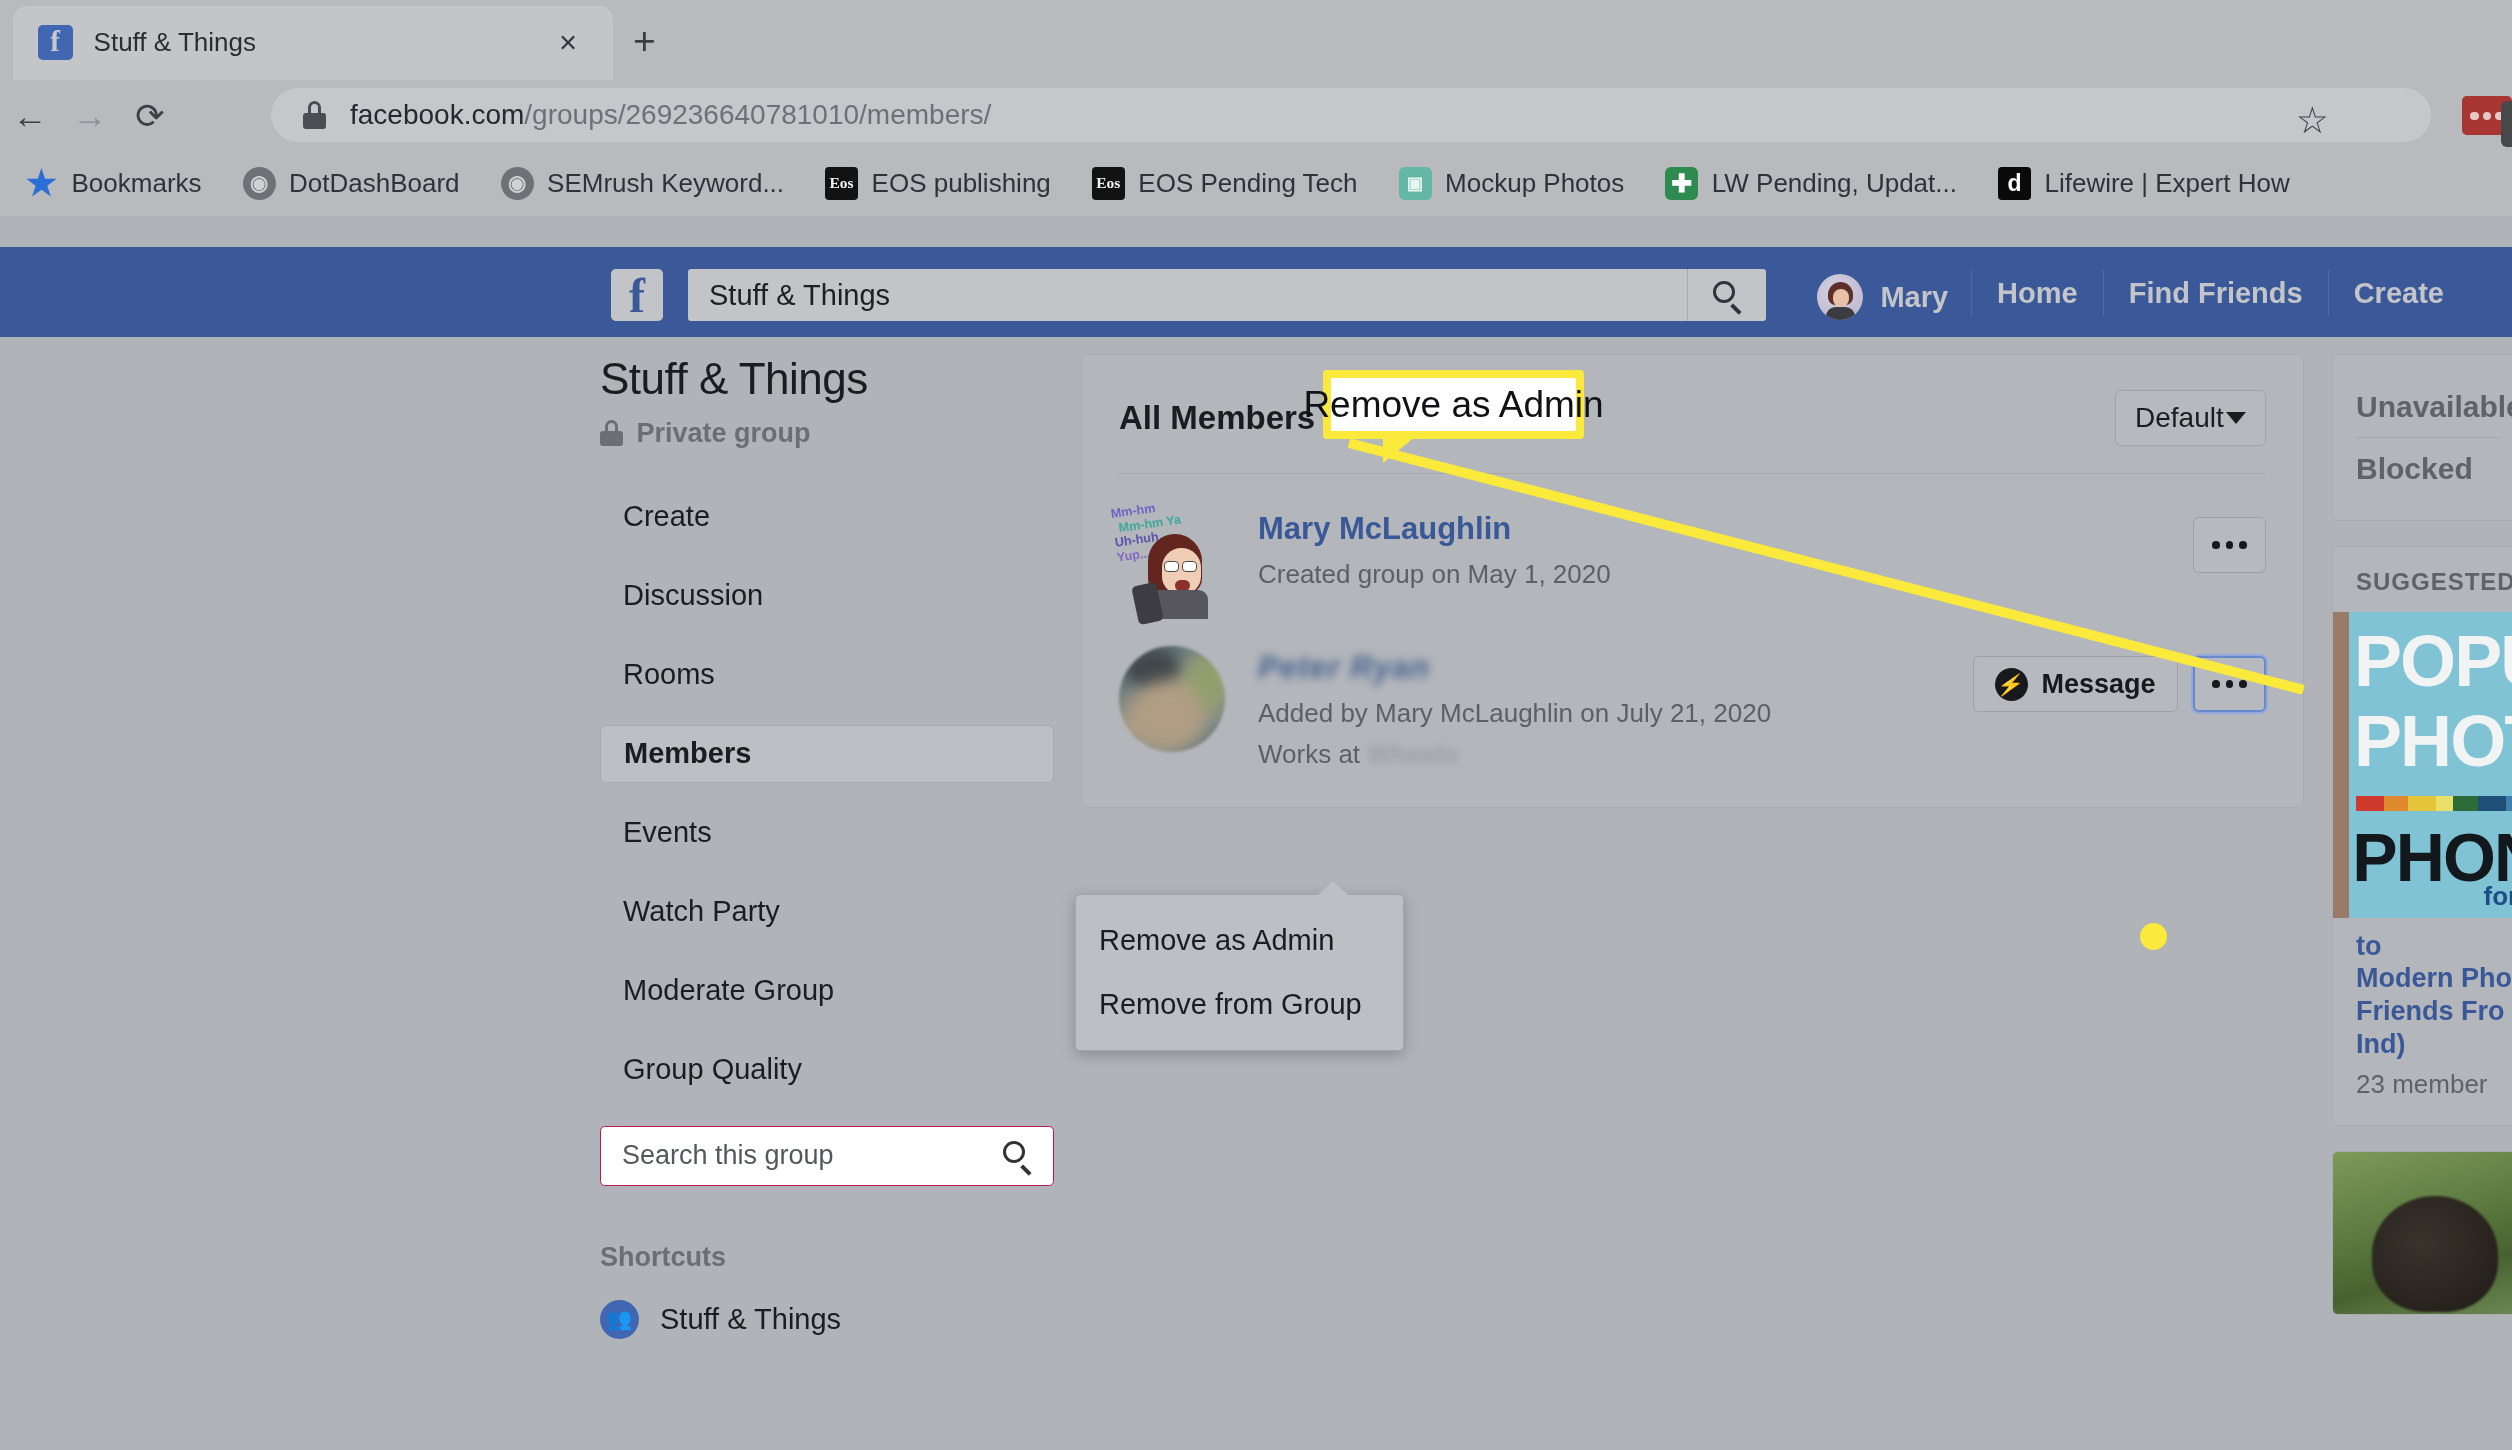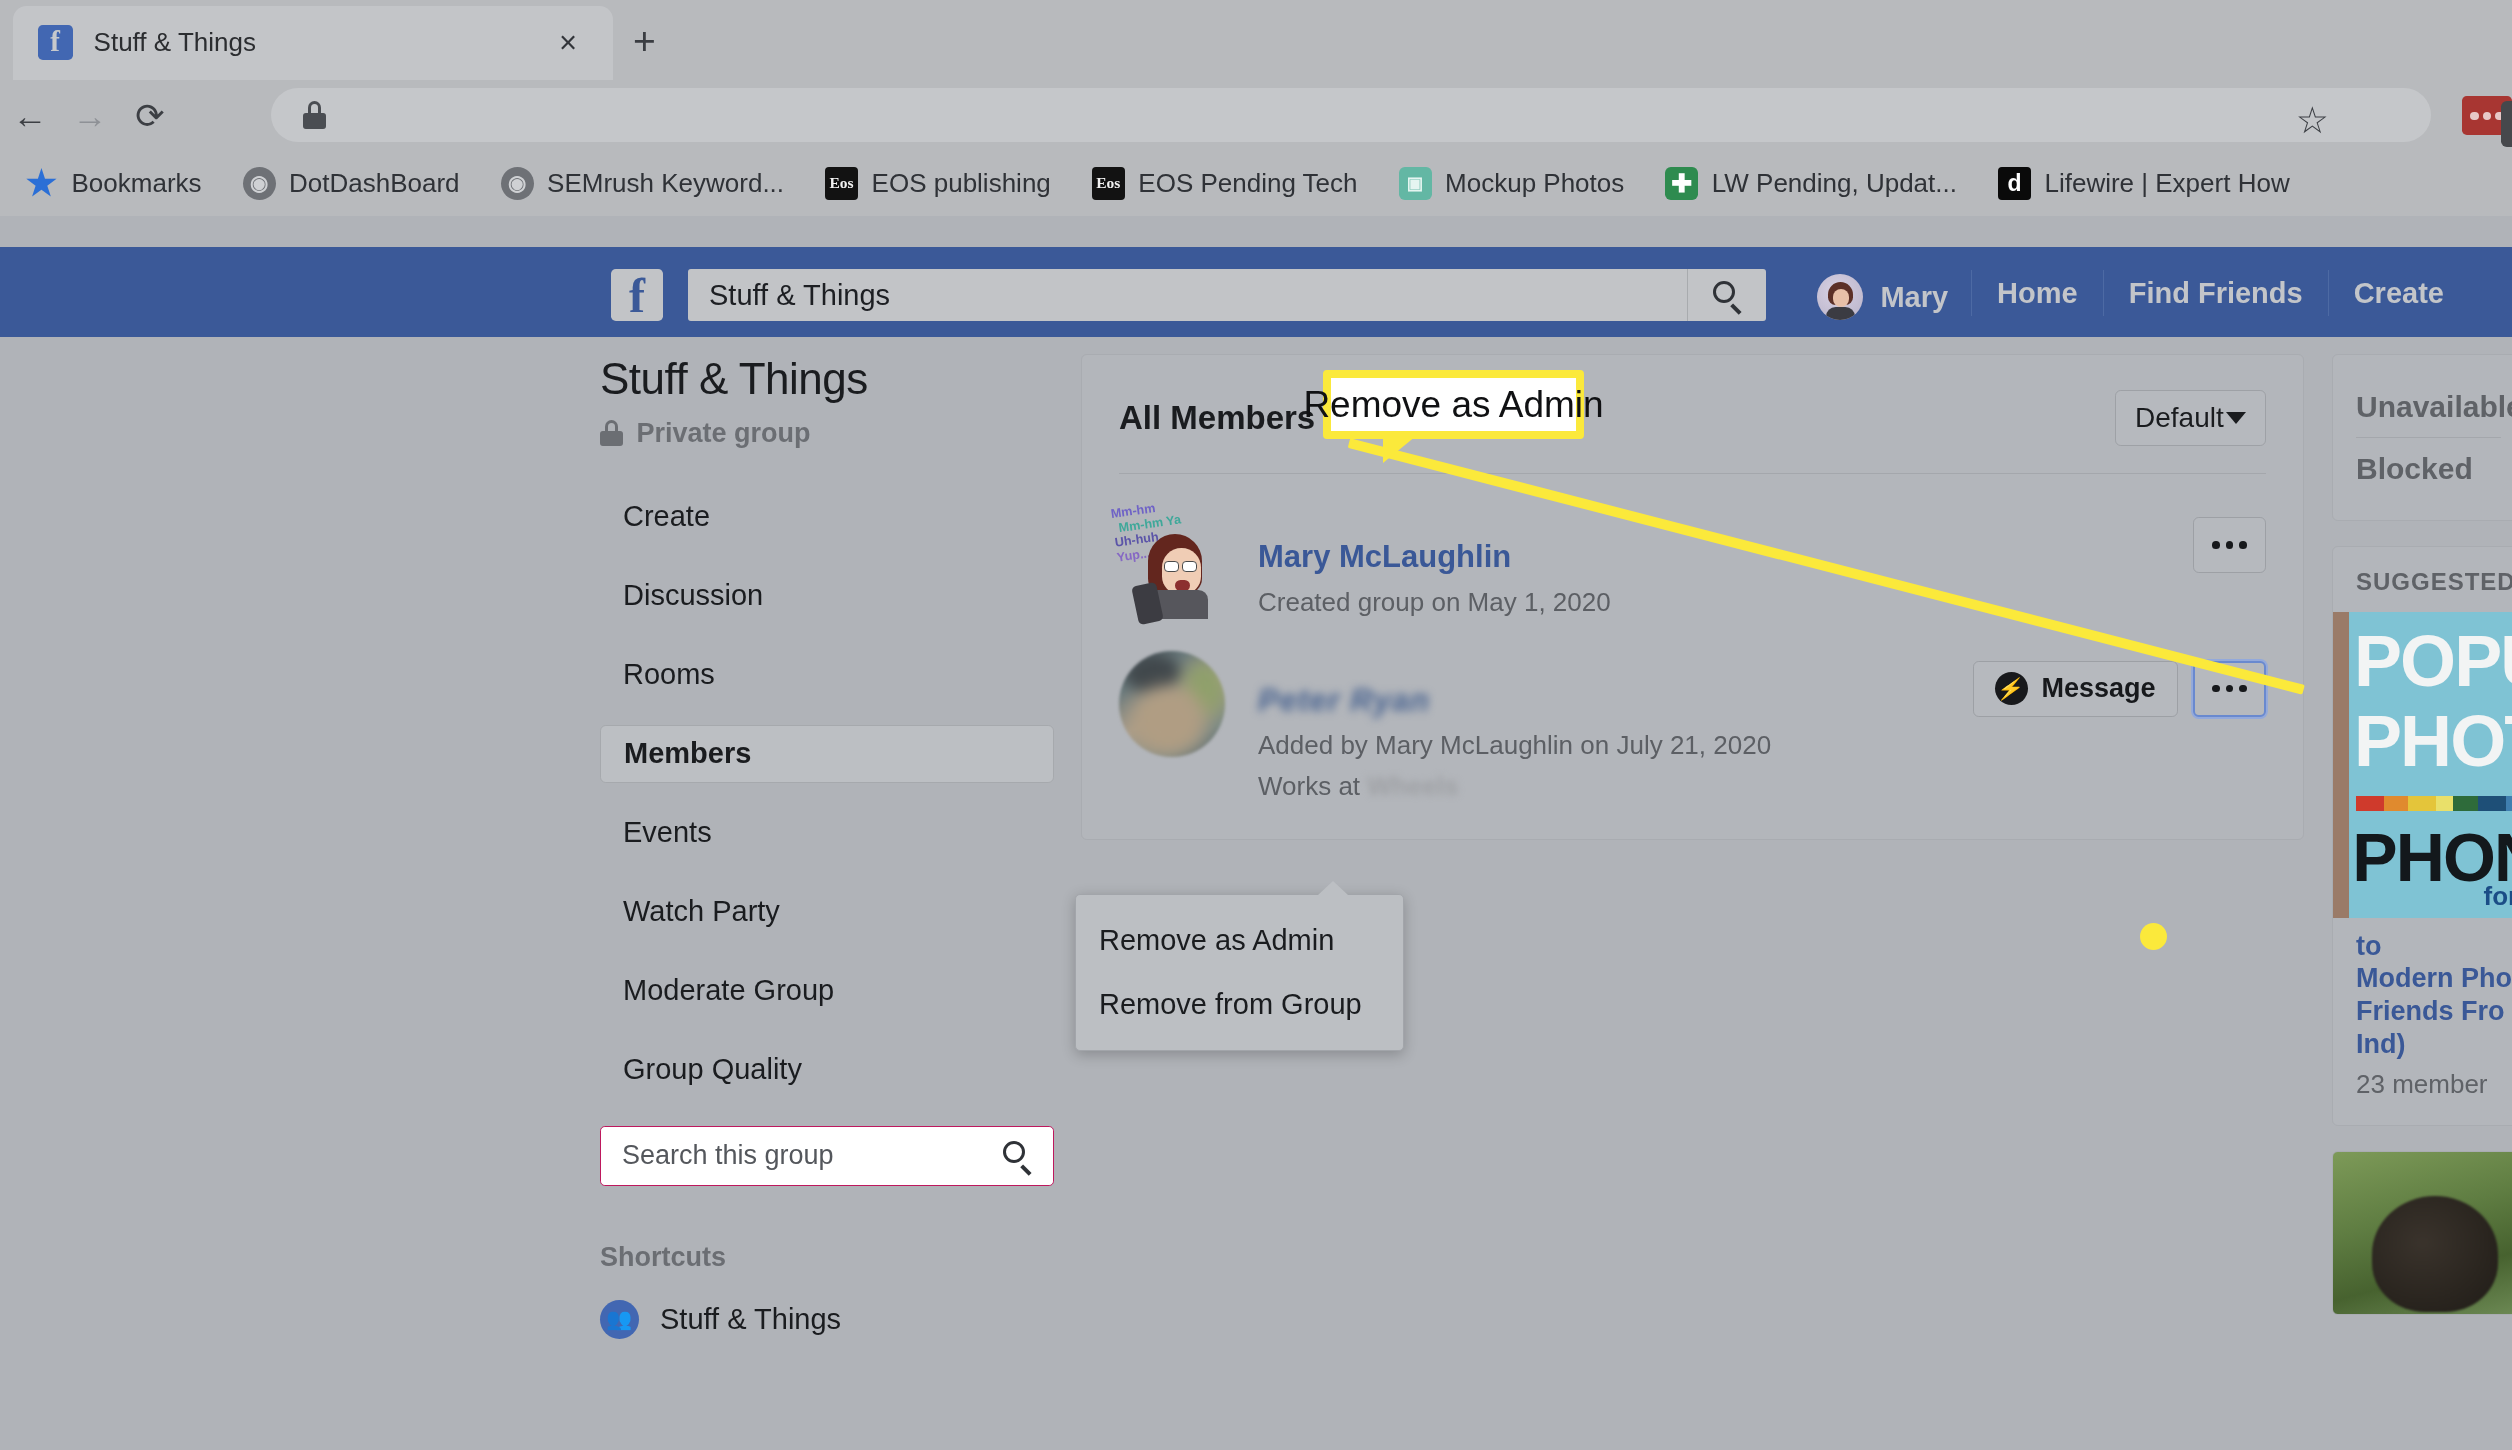--- a/index.html
+++ b/index.html
@@ -227,21 +227,21 @@
     background: linear-gradient(150deg, #4a5a62 0%, #6d7c7e 25%, #a99d8a 52%, #7e8b86 78%, #4e5c64 100%);
     filter: blur(1.5px);
   }
   .photo-avatar .blob1 { position: absolute; left: 11.6px; top: 35px; width: 75px; height: 70px;
     background: #b09d83; border-radius: 50%; filter: blur(8.7px); }
   .photo-avatar .blob2 { position: absolute; left: 5.8px; top: 1.9px; width: 56px; height: 41px;
     background: #41484c; border-radius: 50%; filter: blur(6.8px); }
   .photo-avatar .blob3 { position: absolute; left: 64px; top: 9.7px; width: 43px; height: 56px;
     background: #8fa06b; border-radius: 50%; filter: blur(8.7px); }
 
-  .m-info { margin-left: 33px; flex: 1 1 auto; padding-top: 3.9px; margin-top: 28px; }
+  .m-info { margin-left: 33px; flex: 1 1 auto; padding-top: 3.9px; }
   .m-name { font-size: 31px; color: #3a5897; font-weight: bold; }
   .m-name.blurred {
     color: #46618f; filter: blur(4.4px); display: inline-block;
     font-style: italic; letter-spacing: 1px;
   }
   .m-sub { font-size: 26px; color: #5c5f64; margin-top: 11.6px; }
   .m-works { font-size: 26px; color: #5c5f64; margin-top: 9.7px; }
   .m-works .blurwork { filter: blur(3.9px); color: #9ea0a4; display: inline-block; font-weight: bold;}
   .m-actions { display: flex; align-items: flex-start; gap: 15.5px; padding-top: 9.7px; }
   .msg-btn {
@@ -341,20 +341,23 @@
 
   <div class="chrome-toolbar">
     <div class="nav-btn">←</div>
     <div class="nav-btn fwd">→</div>
     <div class="nav-btn">⟳</div>
     <div class="omnibox">
       <div class="lock-icon">
           <div class="shackle"></div>
           <div class="body"></div>
         </div>
+      <div class="url">
+        <span class="dom">facebook.com</span><span class="rest">/groups/269236640781010/members/</span>
+      </div>
       <div class="star-btn">☆</div>
     </div>
     <div class="ext-icon">
         <span></span>
         <span></span>
         <span></span>
       </div>
     <div class="ext-icon2"></div>
   </div>
 

